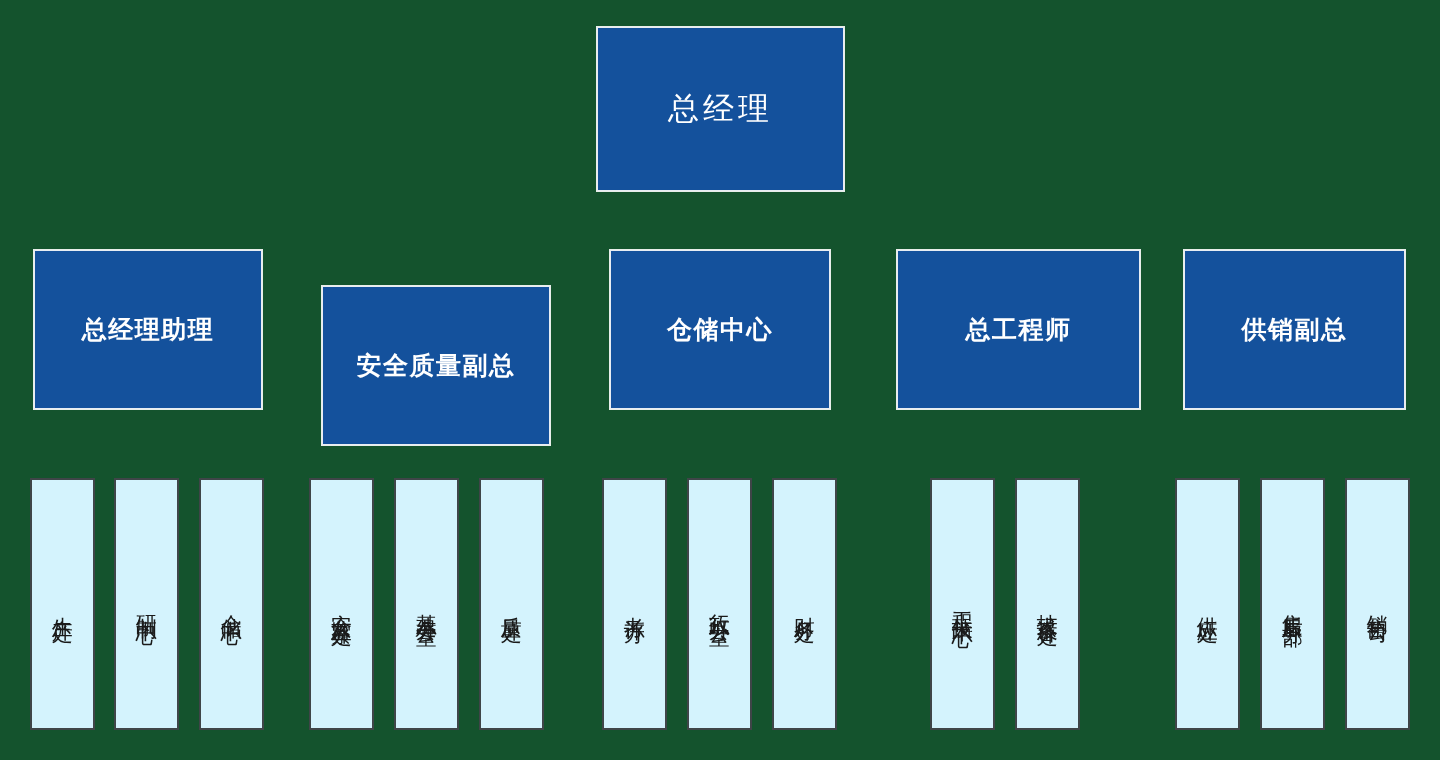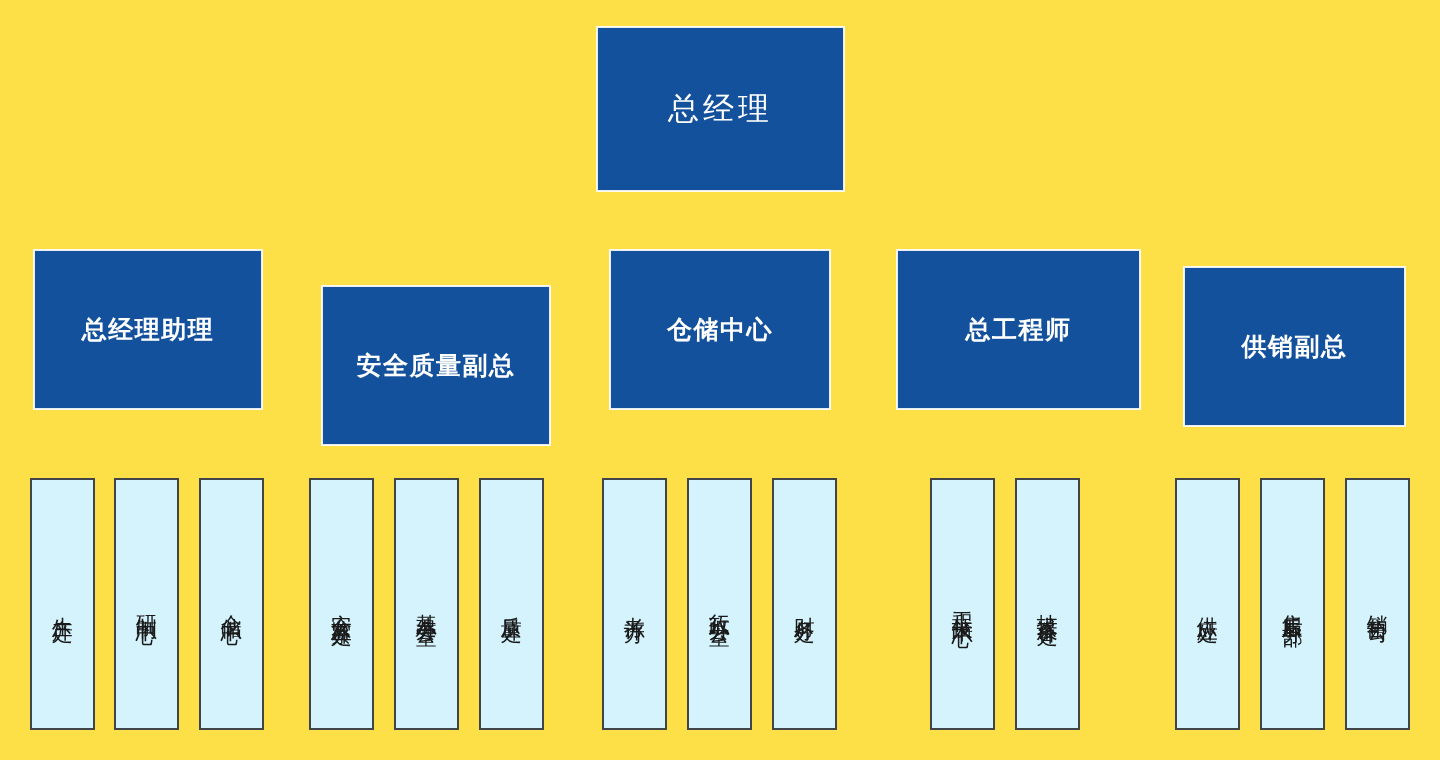--- a/index.html
+++ b/index.html
@@ -8,21 +8,21 @@
     padding: 0;
     background: #ffffff;
   }
   body {
     font-family: "Liberation Sans", "DejaVu Sans", sans-serif;
   }
   #chart-canvas {
     position: relative;
     width: 1440px;
     height: 760px;
-    background: #fde047;
+    background: #14532d;
     overflow: hidden;
   }
 
   
   .exec-box {
     position: absolute;
     background: #14519C;
     border: 1px solid #e8edf3;
     box-sizing: border-box;
     display: flex;
@@ -102,21 +102,21 @@
       </div>
       <div class="exec-box exec-row2" style="left: 322px; width: 228px; margin-top: 36px;">
         <span class="exec-label">安全质量副总</span>
       </div>
       <div class="exec-box exec-row2" style="left: 610px; width: 220px;">
         <span class="exec-label">仓储中心</span>
       </div>
       <div class="exec-box exec-row2" style="left: 897px; width: 243px;">
         <span class="exec-label">总工程师</span>
       </div>
-      <div class="exec-box exec-row2" style="left: 1184px; width: 221px; margin-top: 17px;">
+      <div class="exec-box exec-row2" style="left: 1184px; width: 221px;">
         <span class="exec-label">供销副总</span>
       </div>
     </div>
 
   <div id="dept-row">
       <div class="dept-box" style="left: 30px;">
         <span class="dept-label">生产处</span>
       </div>
       <div class="dept-box" style="left: 114px;">
         <span class="dept-label">研制中心</span>

